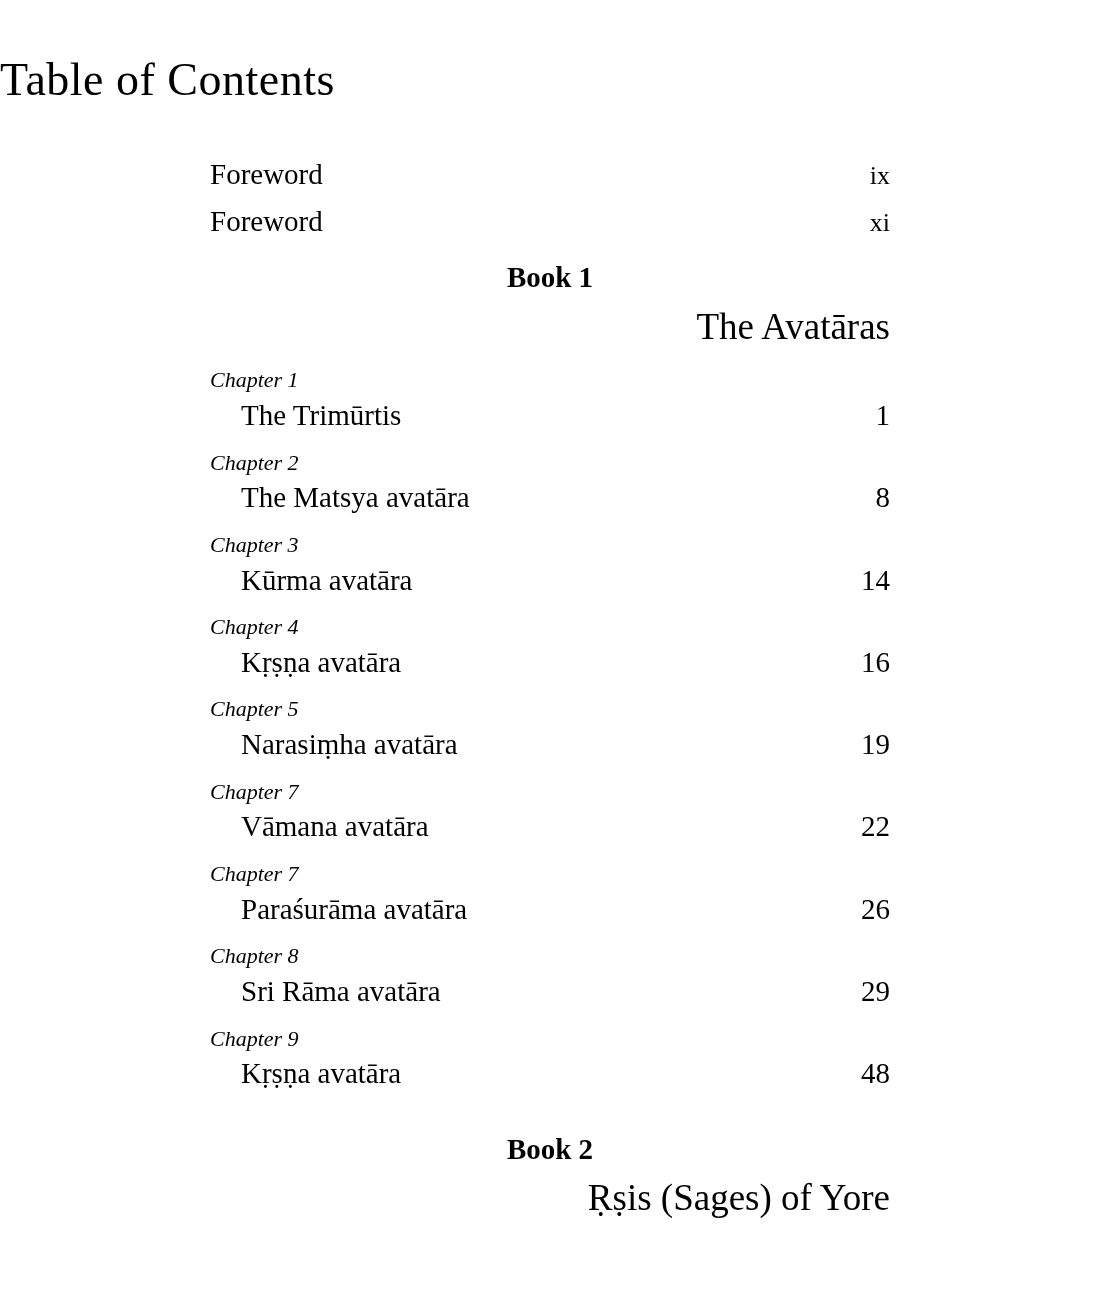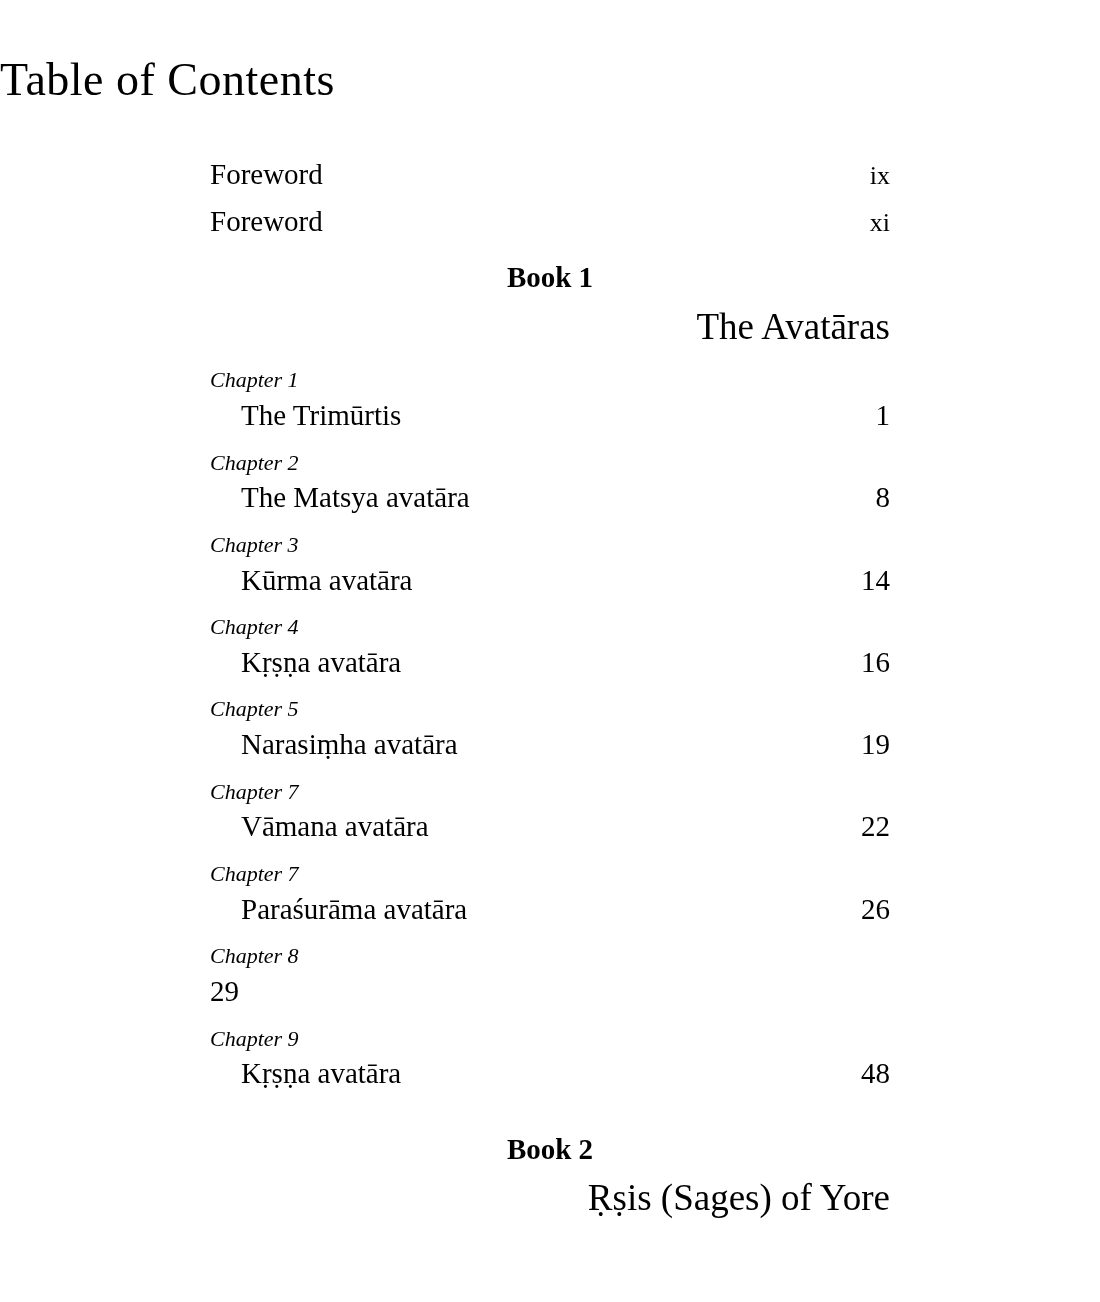--- a/index.html
+++ b/index.html
@@ -173,20 +173,21 @@
       <div class="chapter-label">Chapter 7</div>
       <div class="chapter-line">
         <span class="title">Paraśurāma avatāra</span>
         <span class="page-num">26</span>
       </div>
     </div>
 
     <div class="chapter-block">
       <div class="chapter-label">Chapter 8</div>
       <div class="chapter-line">
+        <span class="title">Sri Rāma avatāra</span>
         <span class="page-num">29</span>
       </div>
     </div>
 
     <div class="chapter-block">
       <div class="chapter-label">Chapter 9</div>
       <div class="chapter-line">
         <span class="title">Kṛṣṇa avatāra</span>
         <span class="page-num">48</span>
       </div>

